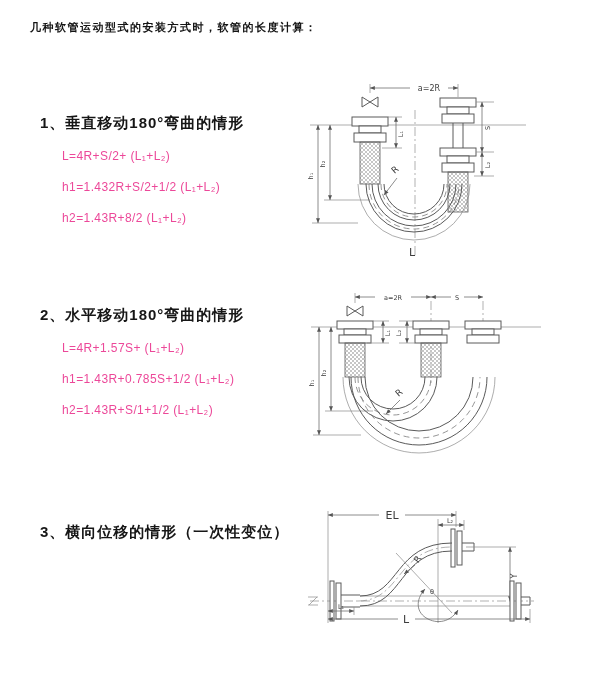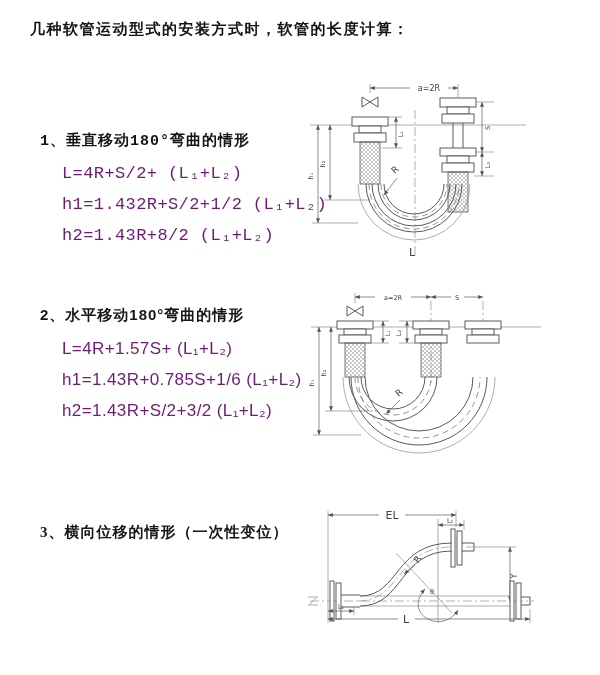--- a/index.html
+++ b/index.html
@@ -2,26 +2,26 @@
 <html><head>
 <meta charset="utf-8">
 <style>
   html,body{margin:0;padding:0;background:#d8d8d8;}
   .page{
     position:relative;width:600px;height:675px;background:#ffffff;
     font-family:"Liberation Sans","DejaVu Sans",sans-serif;
     color:#1f1f1f;overflow:hidden;margin:0 auto;
   }
   .doc-title{
-    position:absolute;left:30px;top:20px;font-size:15px;font-weight:bold;
+    position:absolute;left:30px;top:20px;font-size:11px;font-weight:bold;
     letter-spacing:1.5px;color:#141414;
   }
   .sec{position:absolute;left:40px;}
   .sec-heading{font-size:15px;font-weight:bold;letter-spacing:1px;color:#161616;margin:0 0 11px 0;}
-  .formula{font-size:17px;line-height:15px;margin:16px 0 12px 0;padding-left:22px;color:#701a75;letter-spacing:.4px;}
+  .formula{font-size:12px;line-height:15px;margin:16px 0 12px 0;padding-left:22px;color:#ec4899;letter-spacing:.4px;}
   .fig{position:absolute;}
   svg text{fill:#3d3d3d;font-family:"DejaVu Sans",sans-serif;}
   .obj{stroke:#5a5a5a;stroke-width:1;fill:none;}
   .objf{stroke:#5a5a5a;stroke-width:1;fill:#ffffff;}
   .braid1{stroke:#5a5a5a;stroke-width:.8;fill:url(#hatch1);}
   .braid2{stroke:#5a5a5a;stroke-width:.8;fill:url(#hatch2);}
   .thin{stroke:#8a8a8a;stroke-width:.7;fill:none;}
   .dim{stroke:#6e6e6e;stroke-width:.8;fill:none;}
   .cl{stroke:#8f8f8f;stroke-width:.7;stroke-dasharray:9 3 2 3;fill:none;}
   .dash{stroke:#7a7a7a;stroke-width:.8;stroke-dasharray:6 4;fill:none;}
@@ -31,35 +31,35 @@
   .lbl-lg{font-size:11px;}
   .bg{fill:#ffffff;stroke:none;}
 </style>
 </head>
 <body>
 
 <div class="page">
 
   <div class="doc-title">几种软管运动型式的安装方式时，软管的长度计算：</div>
 
-  <section class="sec" style="top:131px;font-family:Liberation Mono, monospace;">
+  <section class="sec" style="top:114px;">
     <div class="sec-heading">1、垂直移动180°弯曲的情形</div>
     <div class="formula">L=4R+S/2+ (L₁+L₂)</div>
     <div class="formula">h1=1.432R+S/2+1/2 (L₁+L₂)</div>
     <div class="formula">h2=1.43R+8/2 (L₁+L₂)</div>
   </section>
 
   <section class="sec" style="top:306px;">
     <div class="sec-heading">2、水平移动180°弯曲的情形</div>
     <div class="formula">L=4R+1.57S+ (L₁+L₂)</div>
-    <div class="formula">h1=1.43R+0.785S+1/6 (L₁+L₂)</div>
-    <div class="formula">h2=1.43R+S/2+3/2 (L₁+L₂)</div>
+    <div class="formula">h1=1.43R+0.785S+1/2 (L₁+L₂)</div>
+    <div class="formula">h2=1.43R+S/1+1/2 (L₁+L₂)</div>
   </section>
 
-  <section class="sec" style="top:523px;font-family:Liberation Serif, serif;">
+  <section class="sec" style="top:523px;">
     <div class="sec-heading">3、横向位移的情形（一次性变位）</div>
   </section>
 
   <svg class="fig" style="left:298px;top:68px;" width="235" height="195" viewBox="0 0 235 195">
     <defs>
       <marker id="m1" markerWidth="7" markerHeight="6" refX="6.5" refY="3" orient="auto-start-reverse">
         <path d="M0.5,0.5 L6.5,3 L0.5,5.5 z" fill="#555"></path>
       </marker>
       <pattern id="hatch1" width="4" height="4" patternUnits="userSpaceOnUse">
         <path d="M0,4 L4,0 M0,0 L4,4" stroke="#8d8d8d" stroke-width="0.5"></path>

